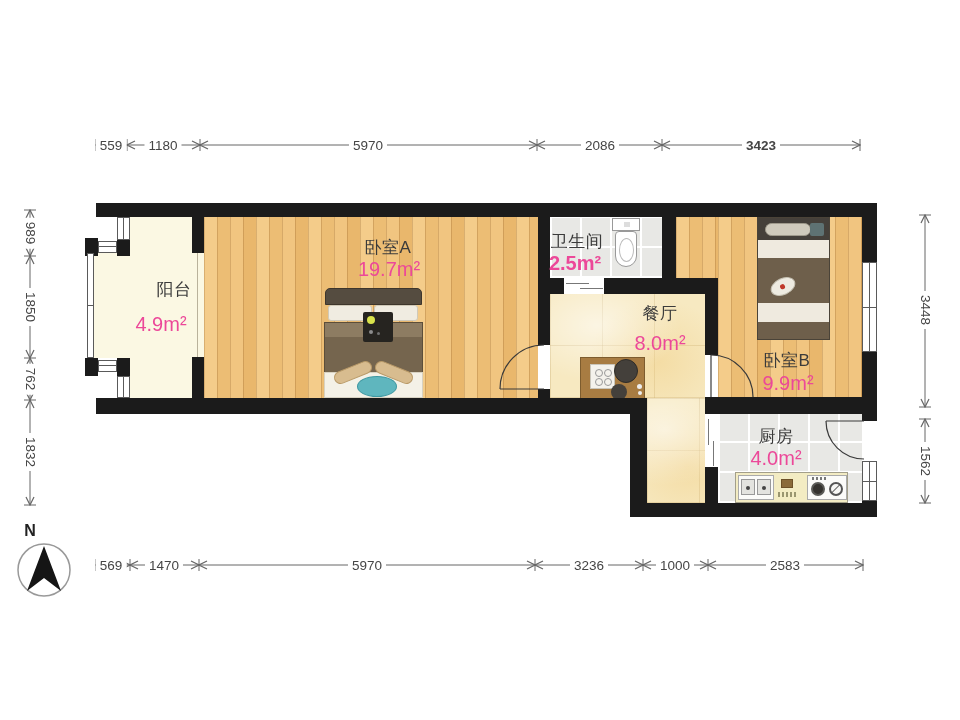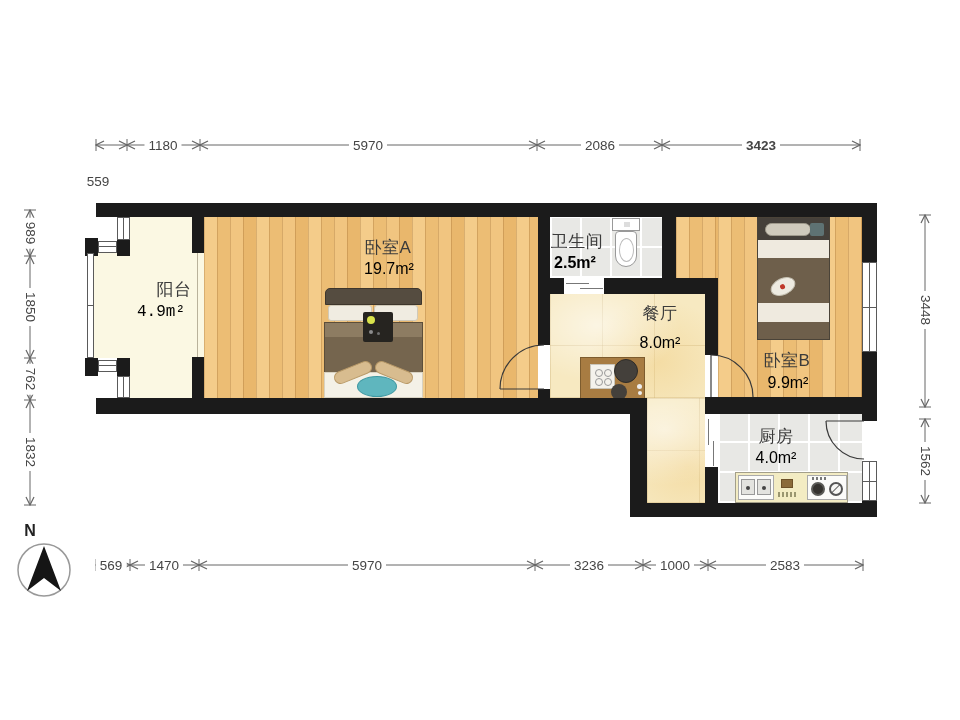--- a/index.html
+++ b/index.html
@@ -29,21 +29,21 @@
   }
   .floor-cream{background-color:#fbf8e3;}
   .wall{position:absolute;background:#1b1b1b;z-index:30;}
   .furn{position:absolute;z-index:20;}
   .win{position:absolute;background:#ffffff;border:1px solid #5a5a5a;z-index:40;box-sizing:border-box;}
   .winline{position:absolute;background:#5a5a5a;z-index:41;}
   .doorline{position:absolute;background:#777;z-index:41;}
   svg.overlay{position:absolute;left:0;top:0;z-index:50;pointer-events:none;}
   .roomlabel{position:absolute;z-index:60;font-size:17px;color:#3b3b3b;white-space:nowrap;
              transform:translate(-50%,-50%);letter-spacing:0.5px;}
-  .arealabel{position:absolute;z-index:60;font-size:16px;color:#000000;white-space:nowrap;
+  .arealabel{position:absolute;z-index:60;font-size:20px;color:#ec4899;white-space:nowrap;
              transform:translate(-50%,-50%);}
   .dimlabel{position:absolute;z-index:60;font-size:13.5px;color:#454545;background:#fff;
             padding:0 4px;white-space:nowrap;transform:translate(-50%,-50%);}
   .dimlabel.v{transform:translate(-50%,-50%) rotate(90deg);}
   .northlabel{position:absolute;z-index:60;font-size:16px;font-weight:bold;color:#222;
               transform:translate(-50%,-50%);}
 </style>
 </head>
 <body>
 
@@ -244,33 +244,33 @@
       <line x1="925" y1="419" x2="925" y2="503" marker-start="url(#ah)" marker-end="url(#ah)"></line>
     </g>
 
     <g>
       <circle cx="44" cy="570" r="26" fill="none" stroke="#999" stroke-width="1.5"></circle>
       <polygon points="44,546 27,591 44,578 61,591" fill="#151515"></polygon>
     </g>
   </svg>
 
   <span class="roomlabel" style="left:174px;top:289px;">阳台</span>
-  <span class="arealabel" style="left:161px;top:312px;font-family:Liberation Mono, monospace;">4.9m²</span>
+  <span class="arealabel" style="left:161px;top:324px;">4.9m²</span>
   <span class="roomlabel" style="left:388px;top:247px;">卧室A</span>
   <span class="arealabel" style="left:389px;top:269px;">19.7m²</span>
   <span class="roomlabel" style="left:577px;top:241px;">卫生间</span>
   <span class="arealabel" style="left:575px;top:263px;font-weight:bold;">2.5m²</span>
   <span class="roomlabel" style="left:660px;top:313px;">餐厅</span>
   <span class="arealabel" style="left:660px;top:335px;margin-top:8px;">8.0m²</span>
   <span class="roomlabel" style="left:787px;top:360px;">卧室B</span>
   <span class="arealabel" style="left:788px;top:383px;">9.9m²</span>
   <span class="roomlabel" style="left:776px;top:436px;">厨房</span>
   <span class="arealabel" style="left:776px;top:458px;">4.0m²</span>
 
-  <span class="dimlabel" style="left:98px;top:145px;margin-top:36px;">559</span>
+  <span class="dimlabel" style="left:111px;top:145px;">559</span>
   <span class="dimlabel" style="left:163px;top:145px;">1180</span>
   <span class="dimlabel" style="left:368px;top:145px;">5970</span>
   <span class="dimlabel" style="left:600px;top:145px;">2086</span>
   <span class="dimlabel" style="left:761px;top:145px;font-weight:bold;">3423</span>
 
   <span class="dimlabel" style="left:111px;top:565px;">569</span>
   <span class="dimlabel" style="left:164px;top:565px;">1470</span>
   <span class="dimlabel" style="left:367px;top:565px;">5970</span>
   <span class="dimlabel" style="left:589px;top:565px;">3236</span>
   <span class="dimlabel" style="left:675px;top:565px;">1000</span>

